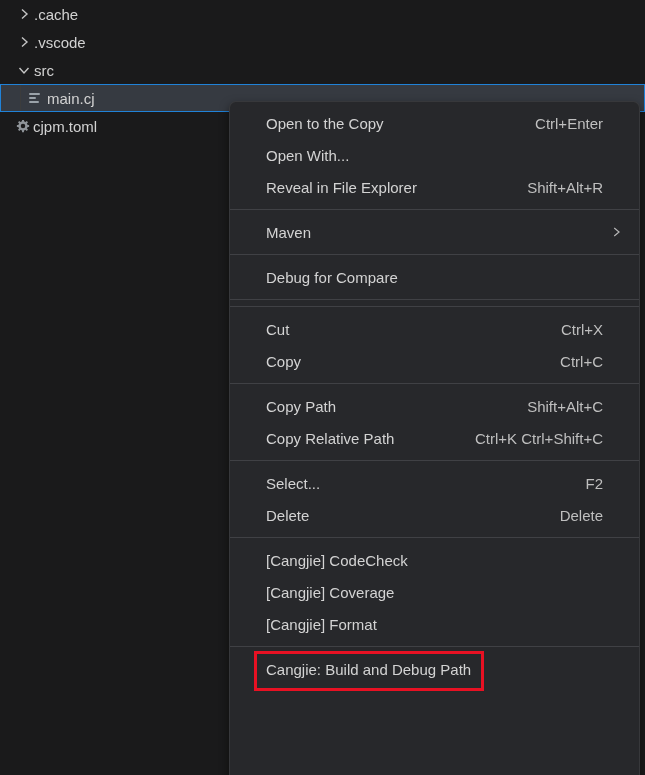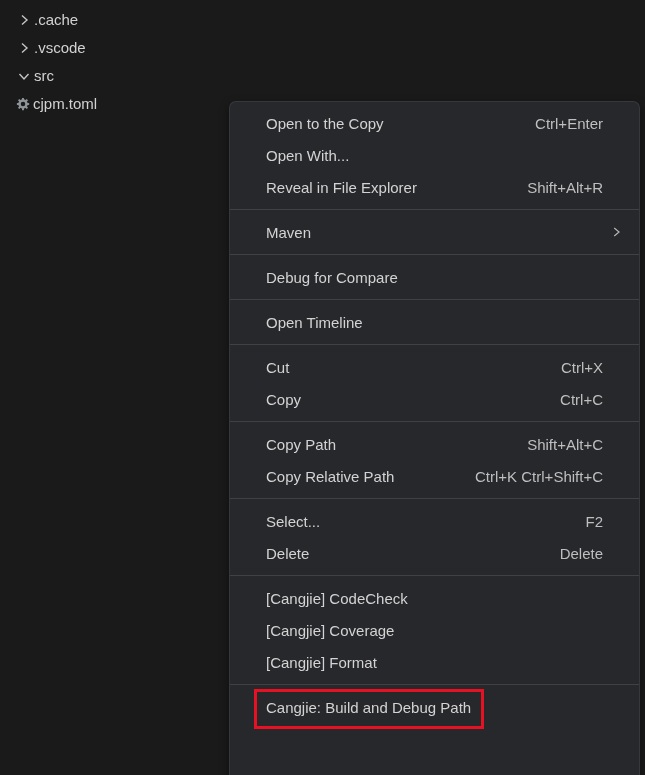--- a/index.html
+++ b/index.html
@@ -3,21 +3,21 @@
 <meta charset="utf-8">
 <style>
   * { box-sizing: border-box; margin: 0; padding: 0; }
   html, body { width: 645px; height: 775px; background: #1a1a1b; }
   body { font-family: "Liberation Sans", sans-serif; overflow: hidden; }
   #stage { position: relative; width: 645px; height: 775px; background: #1a1a1b; overflow: hidden; }
 
   
   .tree { position: absolute; left: 0; top: 0; width: 645px; }
   .tree-row {
-    display: flex; align-items: flex-end; height: 28px; width: 100%;
+    display: flex; align-items: center; height: 28px; width: 100%;
     color: #d2d2d2; font-size: 15px; cursor: pointer; position: relative;
     padding-left: 16px;
   }
   .tree-row .twisty { width: 16px; height: 16px; display: flex; align-items: center; justify-content: center; flex: 0 0 16px; }
   .tree-row .row-label { margin-left: 2px; white-space: nowrap; }
   .tree-row.selected {
     background: #363a41;
     border: 1px solid #2082d8;
   }
   .tree-row.indented { padding-left: 28px; }
@@ -79,20 +79,29 @@
 
     <div class="tree-row">
       <span class="twisty">
         <svg width="16" height="16" viewBox="0 0 16 16">
             <path d="M3.5 6 L8 11 L12.5 6" fill="none" stroke="#c5c5c5" stroke-width="1.4"></path>
           </svg>
       </span>
       <span class="row-label">src</span>
     </div>
 
+    <div class="tree-row selected indented" style="border-color: rgb(32, 130, 216);">
+      <span class="indent-guide"></span>
+      <span class="file-icon cj-lines">
+          <span></span>
+          <span></span>
+          <span></span>
+        </span>
+      <span class="row-label">main.cj</span>
+    </div>
 
     <div class="tree-row" style="padding-left:15px;">
       <span class="file-icon gear-wrap">
         <svg width="14" height="14" viewBox="0 0 16 16">
           <circle cx="8" cy="8" r="4" fill="none" stroke="#8f9499" stroke-width="2.8"></circle>
           <g stroke="#8f9499" stroke-width="2.2">
             <line x1="12.5" y1="8" x2="15" y2="8"></line>
             <line x1="11.18" y1="11.18" x2="12.95" y2="12.95"></line>
             <line x1="8" y1="12.5" x2="8" y2="15"></line>
             <line x1="4.82" y1="11.18" x2="3.05" y2="12.95"></line>
@@ -133,23 +142,20 @@
     </div>
 
     <div class="menu-sep"></div>
 
     <div class="menu-item">
       <span>Debug for Compare</span>
     </div>
 
     <div class="menu-sep"></div>
 
-    <div class="menu-item">
-      <span>Open Timeline</span>
-    </div>
 
     <div class="menu-sep"></div>
 
     <div class="menu-item">
       <span>Cut</span>
       <span class="mi-shortcut">Ctrl+X</span>
     </div>
     <div class="menu-item">
       <span>Copy</span>
       <span class="mi-shortcut">Ctrl+C</span>

